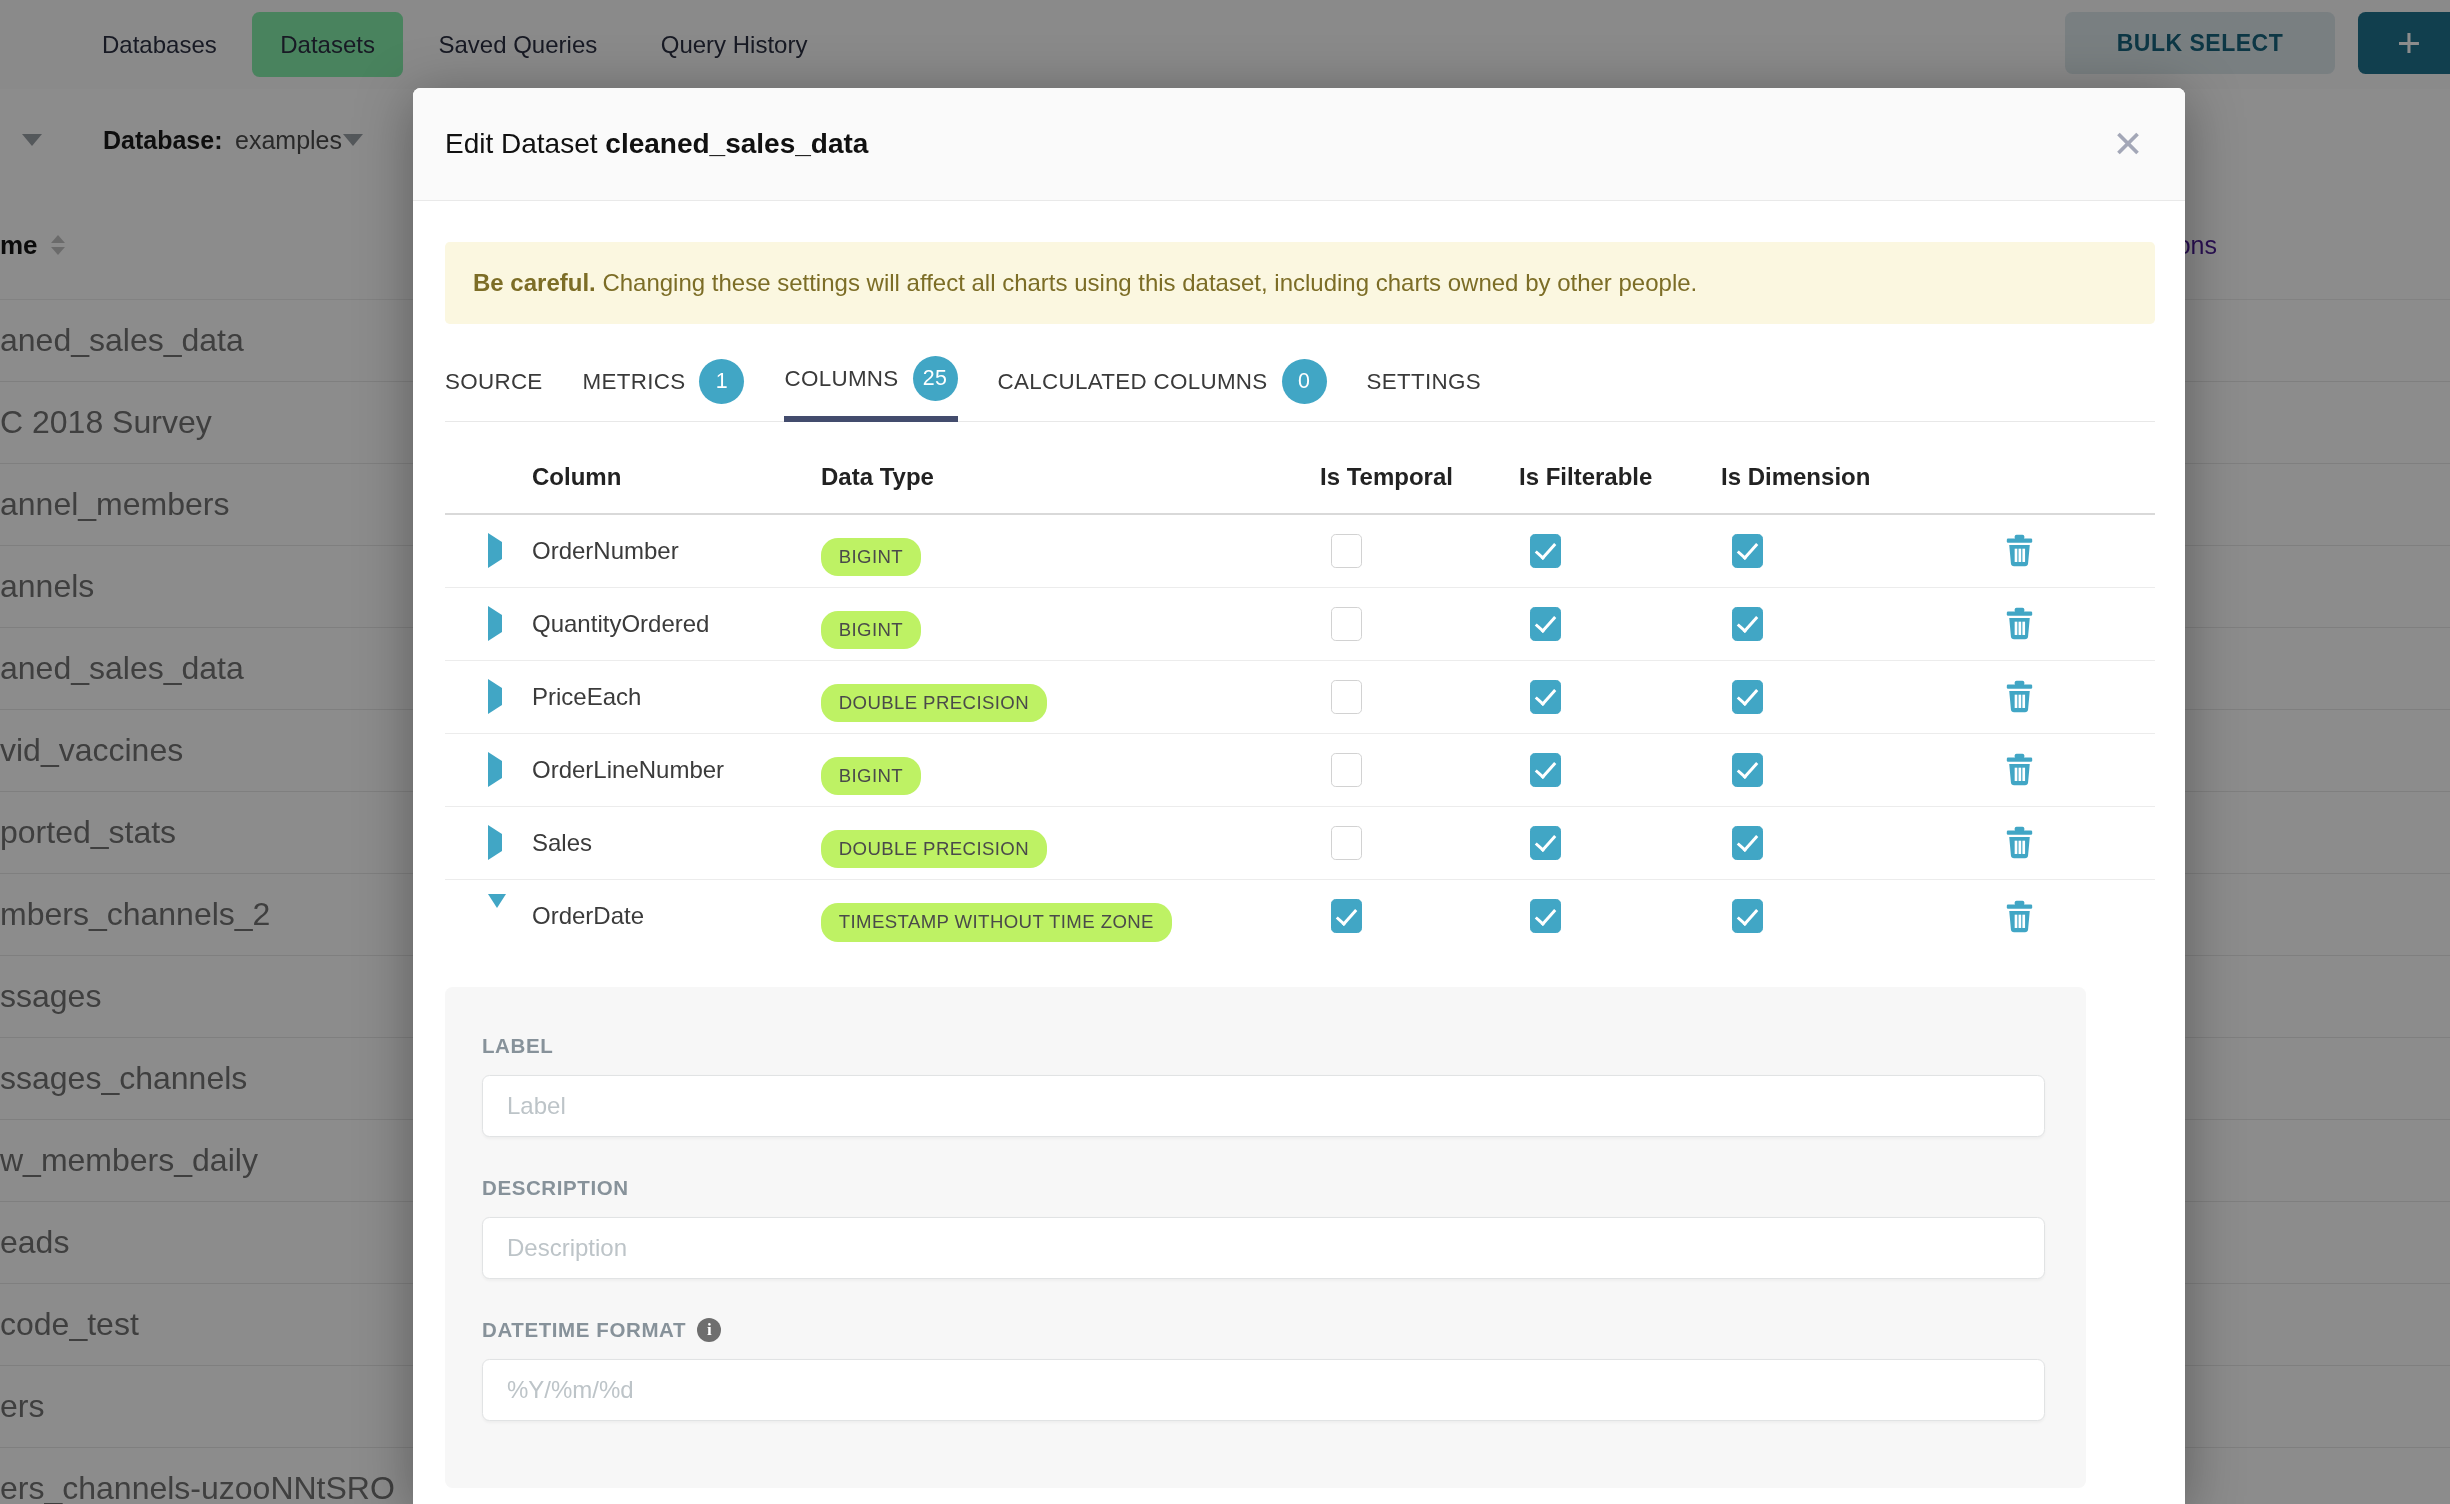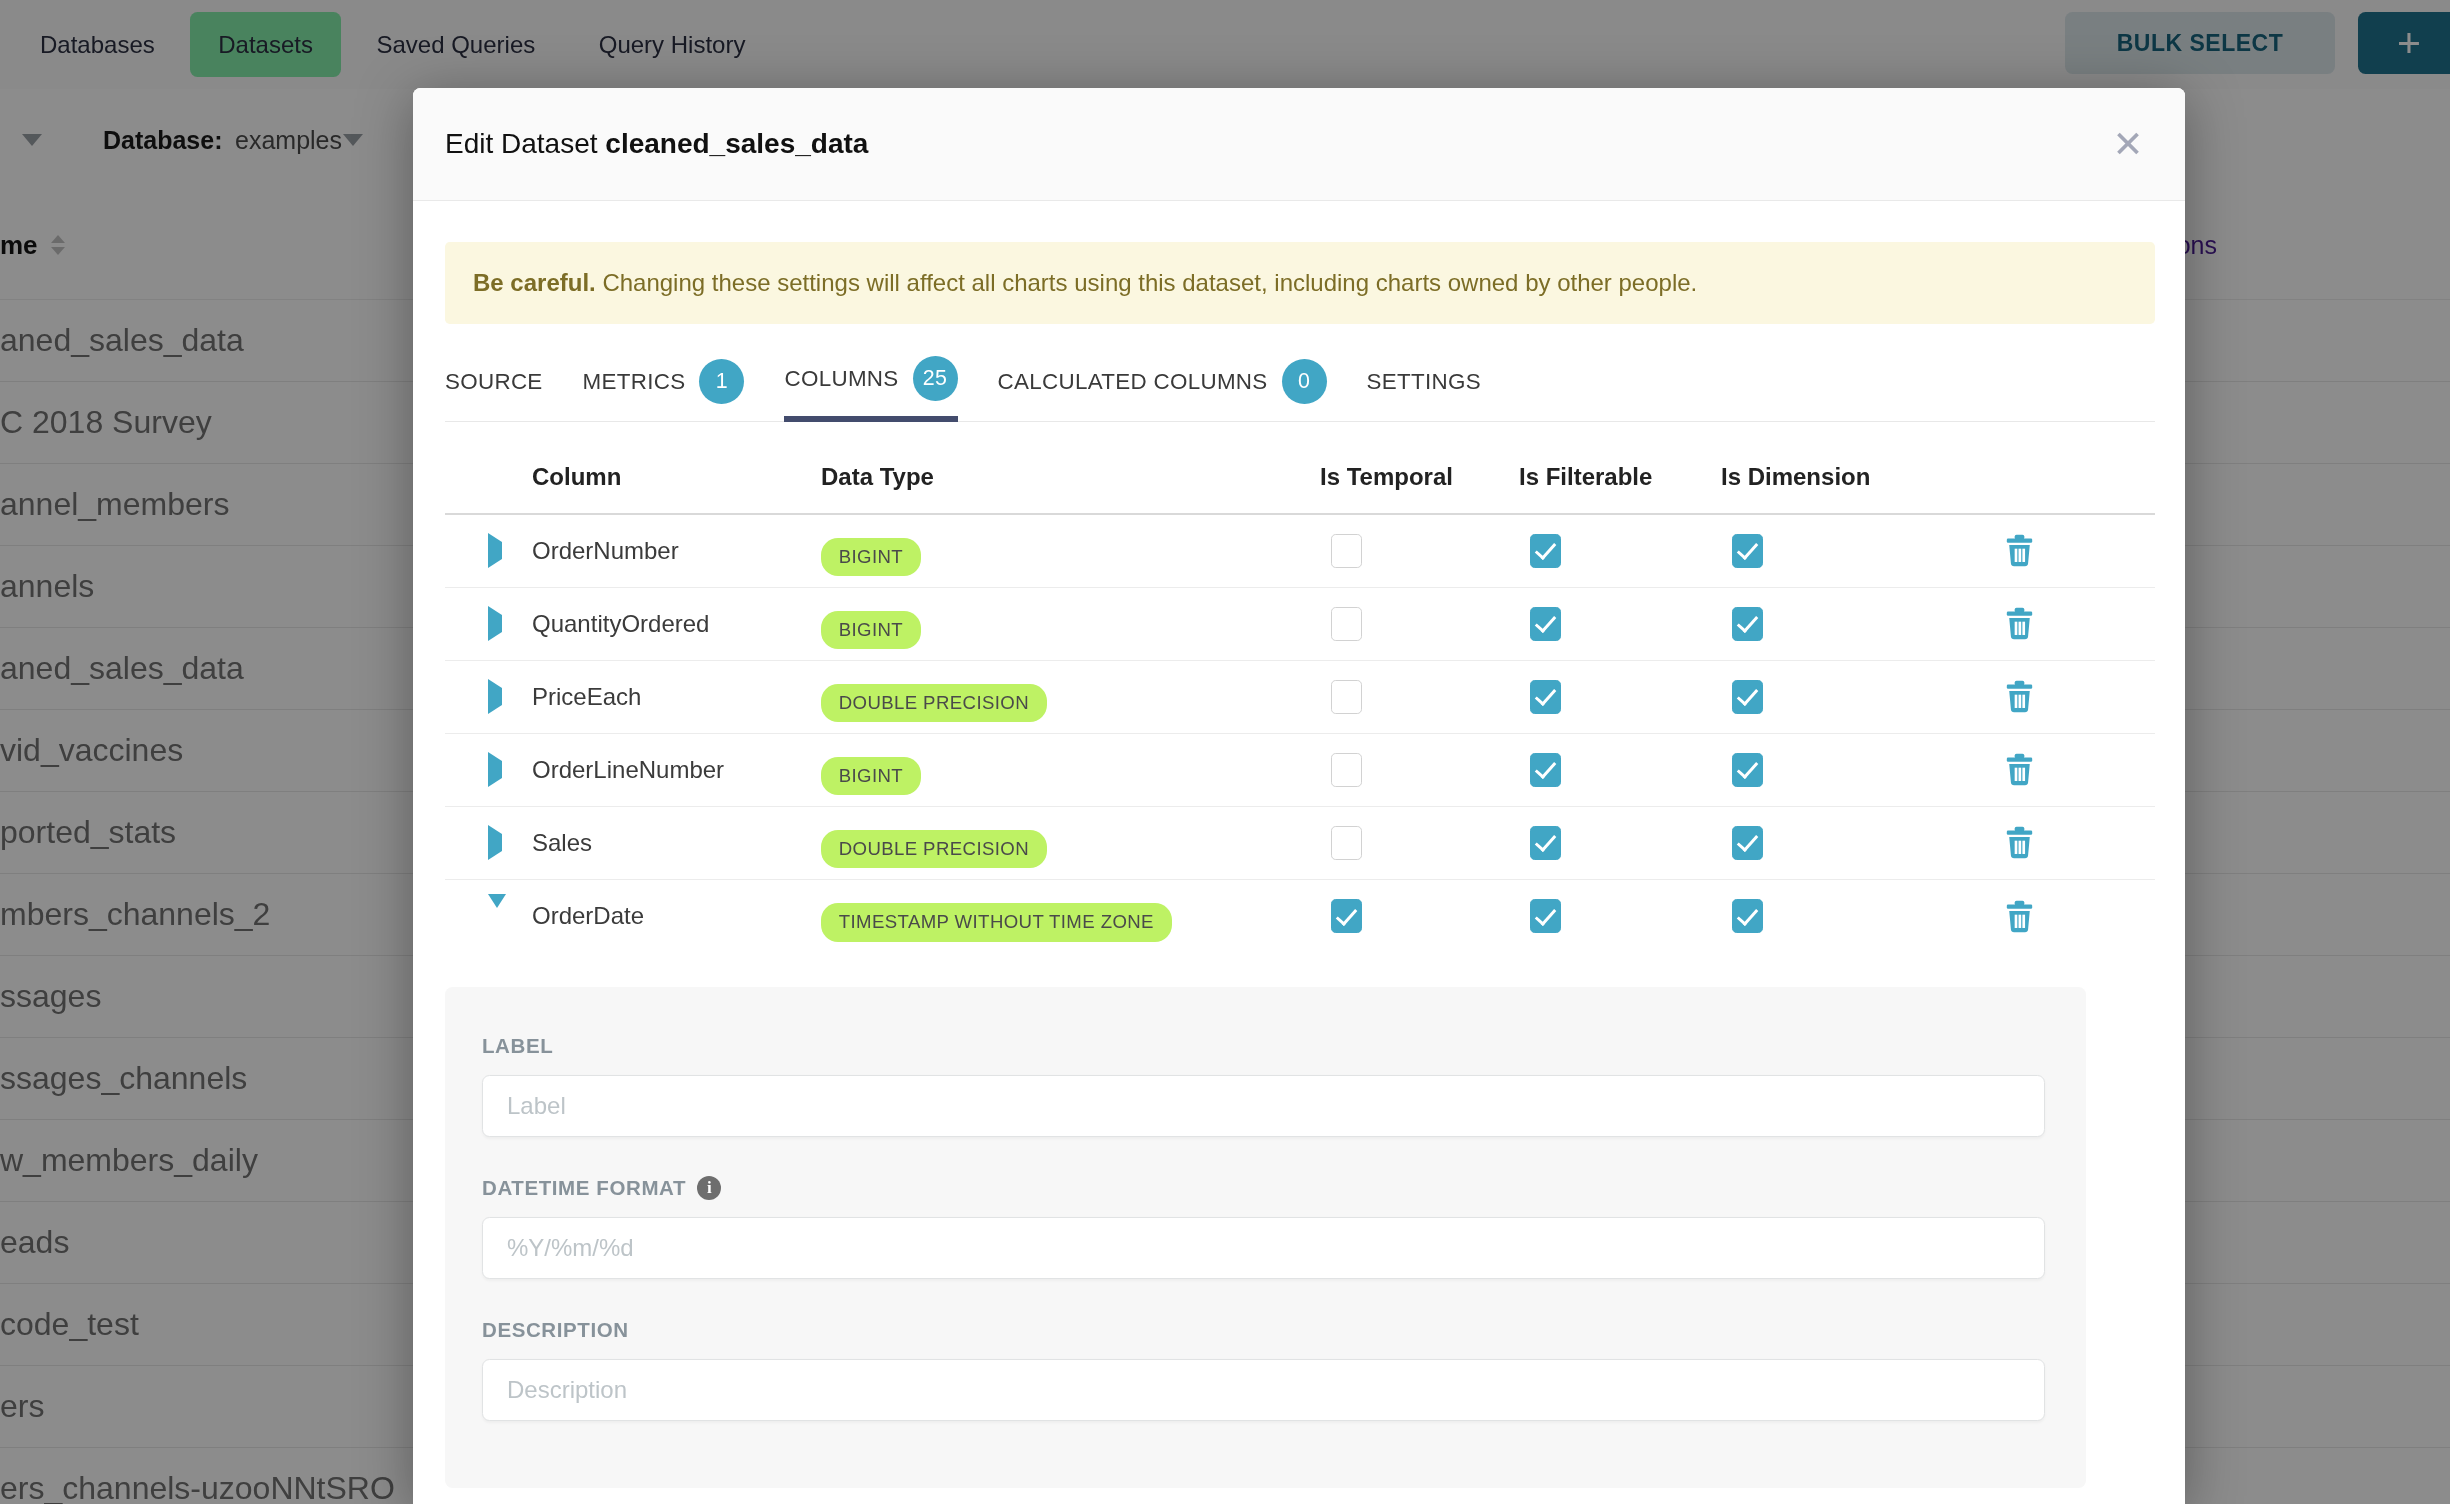--- a/index.html
+++ b/index.html
@@ -3,21 +3,21 @@
 <meta charset="utf-8">
 <style>
   * { margin:0; padding:0; box-sizing:border-box; }
   body { font-family:"Liberation Sans","DejaVu Sans",sans-serif; background:#555; }
   .stage { position:relative; width:2450px; height:1505px; overflow:hidden; background:#fff; }
 
   
   .bg { position:absolute; inset:0; z-index:0; }
   .topnav { position:absolute; left:0; top:0; width:100%; height:89px; background:#fbfbfc;
             display:flex; align-items:center; }
-  .nav-items { display:flex; align-items:center; gap:7.5px; padding-left:12px; }
+  .nav-items { display:flex; align-items:center; gap:7.5px; padding-left:34px;margin-left:40px; }
   .nav-item { font-size:24px; color:#2d3143; padding:18.6px 28px; border-radius:7.5px; white-space:nowrap; }
   .nav-item.active { background:#86efac; }
   .nav-right { position:absolute; right:8px; top:12px; display:flex; gap:22.4px; }
   .bulk-select-btn { height:62px; padding:0 52px; background:#dde8ec; color:#19657e;
                      font-size:23px; font-weight:700; letter-spacing:0.5px; border:none; border-radius:7.5px; }
   .add-btn { width:103px; height:62px; background:#20748f; color:#fff; font-size:41px; font-weight:400;
              border:none; border-radius:7.5px 0 0 7.5px; margin-right:-18.6px; display:flex; align-items:center; justify-content:center; }
   .filterbar { position:absolute; left:0; top:89px; width:100%; height:103px; background:#ffffff;
                border-bottom:0.9px solid #e3e3e3; display:flex; align-items:center; }
   .caret-down { width:0; height:0; border-left:10.3px solid transparent; border-right:10.3px solid transparent;
@@ -395,28 +395,28 @@
 
       <div class="detail-panel">
         <div class="field">
           <div class="field-label-row">
             <span class="field-label">LABEL</span>
           </div>
           <input class="text-input" type="text" placeholder="Label" style="">
         </div>
         <div class="field">
           <div class="field-label-row">
+            <span class="field-label">DESCRIPTION</span>
+          </div>
+          <input class="text-input" type="text" placeholder="Description" style="">
+        </div>
+        <div class="field">
+          <div class="field-label-row">
             <span class="field-label">DATETIME FORMAT</span>
             <span class="info-icon"></span>
           </div>
           <input class="text-input" type="text" placeholder="%Y/%m/%d" style="">
         </div>
-        <div class="field">
-          <div class="field-label-row">
-            <span class="field-label">DESCRIPTION</span>
-          </div>
-          <input class="text-input" type="text" placeholder="Description" style="">
-        </div>
       </div>
     </div>
   </div>
 </div>
 
 
 </body></html>

